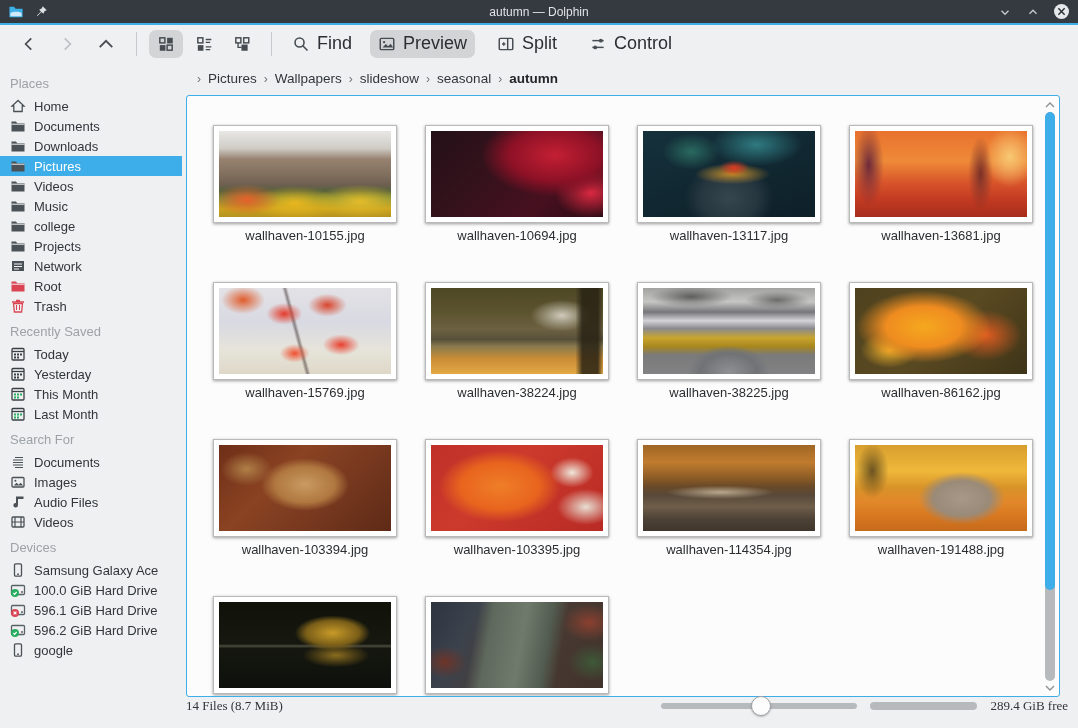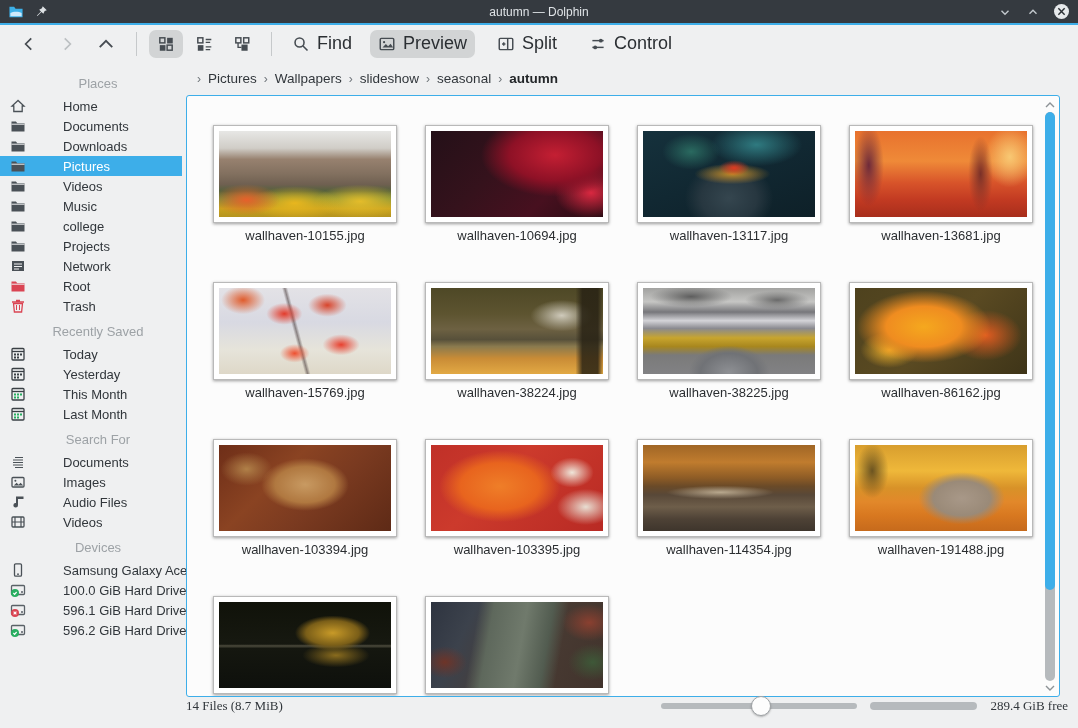--- a/index.html
+++ b/index.html
@@ -26,26 +26,26 @@
   
   .maincol { flex:1; display:flex; flex-direction:column; min-width:0; }
   .breadcrumb { height:33px; display:flex; align-items:center; padding-left:4px; font-size:13.5px; flex:0 0 auto; }
   .crumb-sep { color:#70767b; margin:0 7px; font-size:12px; }
   .crumb { color:#31363b; }
   .crumb.last { font-weight:bold; color:#232629; }
 
   
   .body-row { flex:1; display:flex; min-height:0; }
   .sidebar { width:186px; flex:0 0 auto; padding-top:6px; overflow:hidden; }
-  .side-header { color:#9da2a6; padding:8px 0 5px 10px; font-size:13px;text-align:center; }
+  .side-header { color:#9da2a6; padding:8px 0 5px 10px; font-size:13px; }
   .side-item { height:20px; display:flex; align-items:center; gap:8px; padding-left:10px; margin-right:4px; cursor:default; }
   .side-item .ico { width:16px; height:16px; flex:0 0 auto; display:flex; align-items:center; justify-content:center; font-size:13px; color:#4a5157; }
   .side-item.selected { background:#3daee9; color:#ffffff; }
   .side-item.selected .ico { color:#ffffff; }
-  .side-item .lbl { white-space:nowrap;margin-left:29px; }
+  .side-item .lbl { white-space:nowrap; }
 
   
   .view { flex:1; margin:0 18px 0 0; border:1px solid #3daee9; border-radius:3px; background:#fcfcfc; position:relative; overflow:hidden; }
   .grid { padding:29px 20px 0 12px; display:grid; grid-template-columns:repeat(4,212px); grid-auto-rows:157px; justify-items:center; }
   .file-item { display:flex; flex-direction:column; align-items:center; width:212px; }
   .thumb-card { width:184px; height:98px; padding:5px; background:#ffffff; border:1px solid #b9b9b9; box-shadow:0 1px 3px rgba(0,0,0,.38); }
   .thumb { width:100%; height:100%; }
   .file-name { margin-top:5px; font-size:13px; color:#2b2e31; text-align:center; white-space:nowrap; }
 
   
@@ -426,20 +426,29 @@
           <span class="ico">
             <svg width="16" height="16" viewBox="0 0 16 16">
               <rect x="1.5" y="3.5" width="13" height="9" rx="1" fill="none" stroke="#5a6167" stroke-width="1.3"></rect>
               <circle cx="12" cy="10" r="1" fill="#5a6167"></circle>
               <circle cx="5" cy="11" r="4" fill="#27ae60"></circle>
               <path d="M3.4 11l1.2 1.3 2-2.3" stroke="#fff" stroke-width="1.2" fill="none"></path>
             </svg>
           </span>
           <span class="lbl">596.2 GiB Hard Drive</span>
         </div>
+        <div class="side-item">
+          <span class="ico">
+            <svg width="16" height="16" viewBox="0 0 16 16">
+              <rect x="4.5" y="1.8" width="7" height="12.4" rx="1.2" fill="none" stroke="#4a5157" stroke-width="1.3"></rect>
+              <circle cx="8" cy="12.2" r=".9" fill="#4a5157"></circle>
+            </svg>
+          </span>
+          <span class="lbl">google</span>
+        </div>
       </div>
 
     <div class="maincol">
       <div class="breadcrumb" id="breadcrumb">
           <span class="crumb-sep">›</span>
           <span class="crumb">Pictures</span>
           <span class="crumb-sep">›</span>
           <span class="crumb">Wallpapers</span>
           <span class="crumb-sep">›</span>
           <span class="crumb">slideshow</span>

